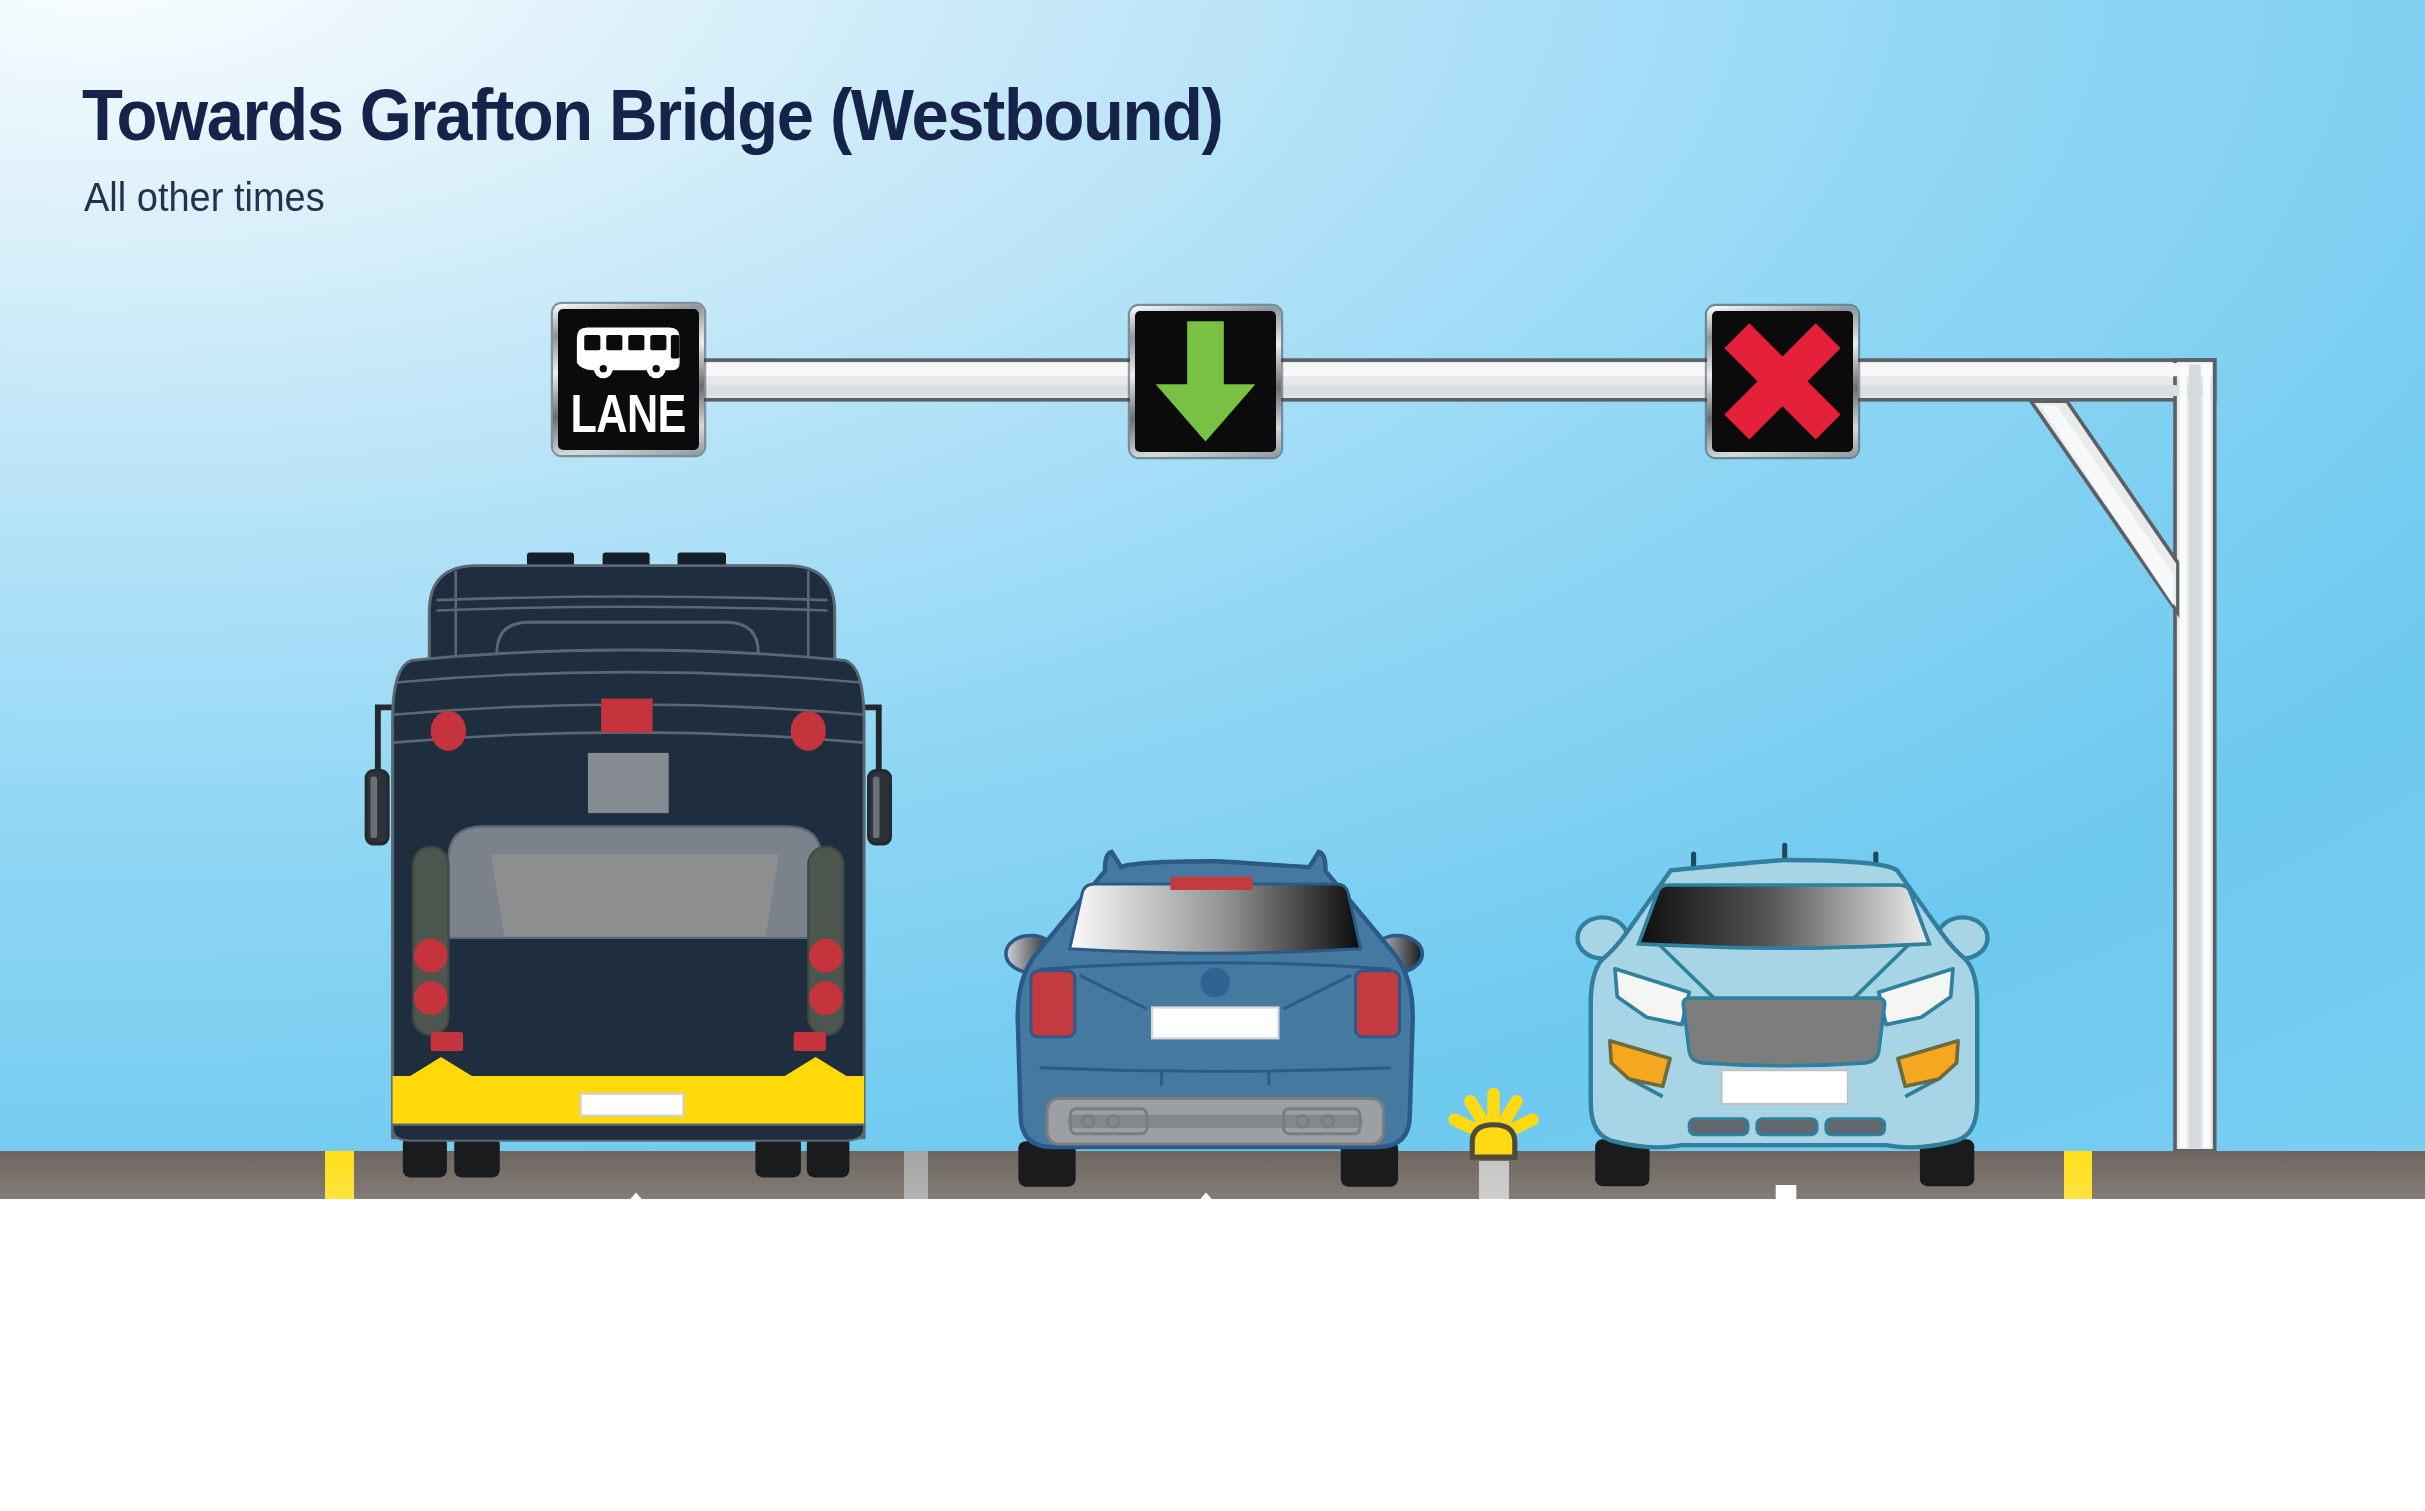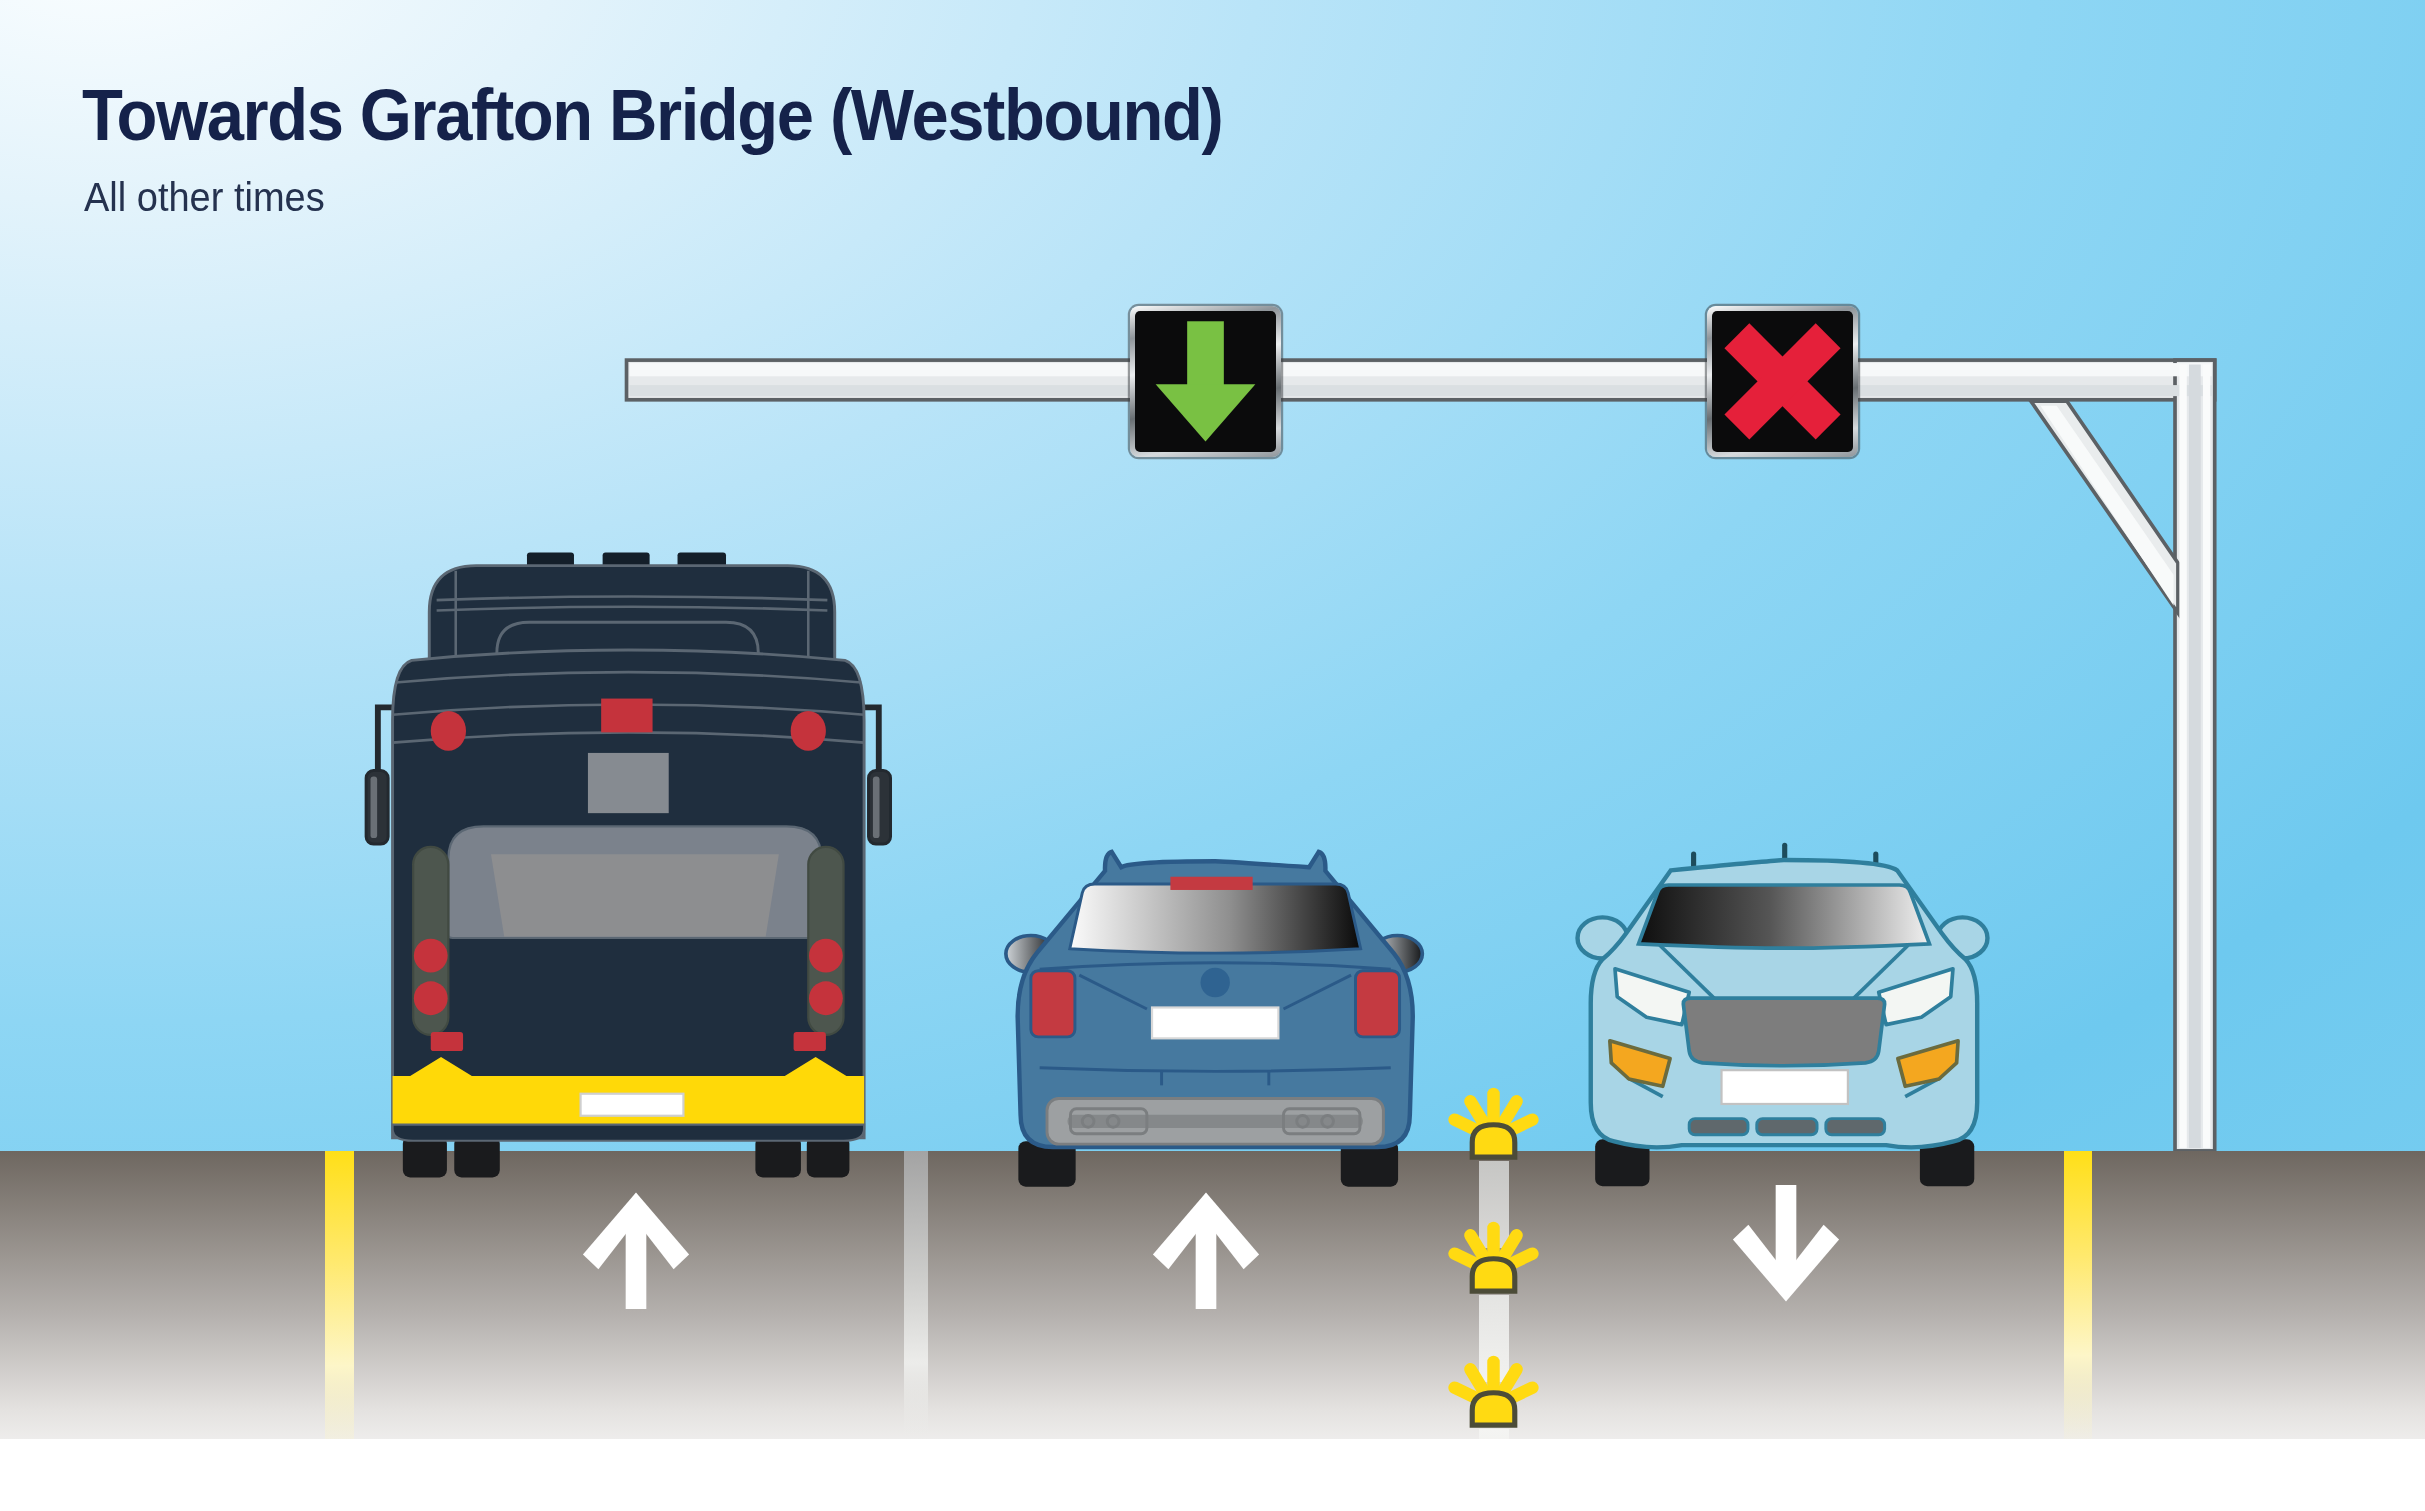--- a/index.html
+++ b/index.html
@@ -1,17 +1,17 @@
 <!DOCTYPE html>
 <html style="font-size:11.8px"><head>
 <meta charset="utf-8">
 <style>
   html,body{margin:0;padding:0;background:#fff;}
   .scene{
-    position:relative;width:2426px;height:1439px;overflow:hidden;
+    position:relative;width:2426px;height:1199px;overflow:hidden;
     font-family:"Liberation Sans", sans-serif;
     background:radial-gradient(160% 150% at 4% -4%,
       #fbfeff 0%, #e3f3fb 12%, #b9e4f8 30%, #8ed6f4 50%, #6ec9ef 72%, #7fd0f1 100%);
   }
   
   .title{
     position:absolute;left:82px;top:76px;
     font-size:72px;font-weight:800;letter-spacing:-1.5px;line-height:1.1;
     color:#15224a;transform:scaleX(.93);transform-origin:left top;white-space:nowrap;
   }
@@ -79,20 +79,37 @@
       <polygon points="2763,546 2812,546 2963,766 2963,834" fill="#e9eced"></polygon>
     </g>
     <rect x="856" y="494" width="2153" height="18" fill="#f6f8f9"></rect>
     <rect x="856" y="524" width="2153" height="15" fill="#dadfe2"></rect>
     <rect x="2965" y="496" width="10" height="1066" fill="#fafbfb"></rect>
     <rect x="2978" y="496" width="16" height="1066" fill="#d5dade"></rect>
     <rect x="2997" y="496" width="10" height="1066" fill="#fafbfb"></rect>
     <polygon points="2776,552 2798,552 2957,782 2957,824" fill="#f8fafa"></polygon>
   </svg>
 
+  <div class="sign-frame s1">
+    <div class="sign">
+      <svg width="116" height="68" viewBox="0 0 158 92">
+        <path d="M8,64 L8,24 Q8,10 22,10 L134,10 Q148,10 148,24 L148,58 Q148,68 138,68 L30,68 Q14,68 8,58 Z" fill="#ffffff"></path>
+        <rect x="18" y="20" width="22" height="21" rx="3" fill="#0b0b0c"></rect>
+        <rect x="48" y="20" width="22" height="21" rx="3" fill="#0b0b0c"></rect>
+        <rect x="78" y="20" width="22" height="21" rx="3" fill="#0b0b0c"></rect>
+        <rect x="108" y="20" width="22" height="21" rx="3" fill="#0b0b0c"></rect>
+        <rect x="136" y="20" width="12" height="32" rx="3" fill="#0b0b0c"></rect>
+        <circle cx="44" cy="66" r="13" fill="#ffffff"></circle>
+        <circle cx="44" cy="66" r="5" fill="#0b0b0c"></circle>
+        <circle cx="116" cy="66" r="13" fill="#ffffff"></circle>
+        <circle cx="116" cy="66" r="5" fill="#0b0b0c"></circle>
+      </svg>
+      <div class="lane-text">LANE</div>
+    </div>
+  </div>
 
   <div class="sign-frame s2">
     <div class="sign">
       <svg width="141" height="141" viewBox="0 0 192 192">
         <g fill="#79c143">
           <rect x="71" y="14" width="50" height="90"></rect>
           <polygon points="28,100 164,100 96,178"></polygon>
         </g>
       </svg>
     </div>

